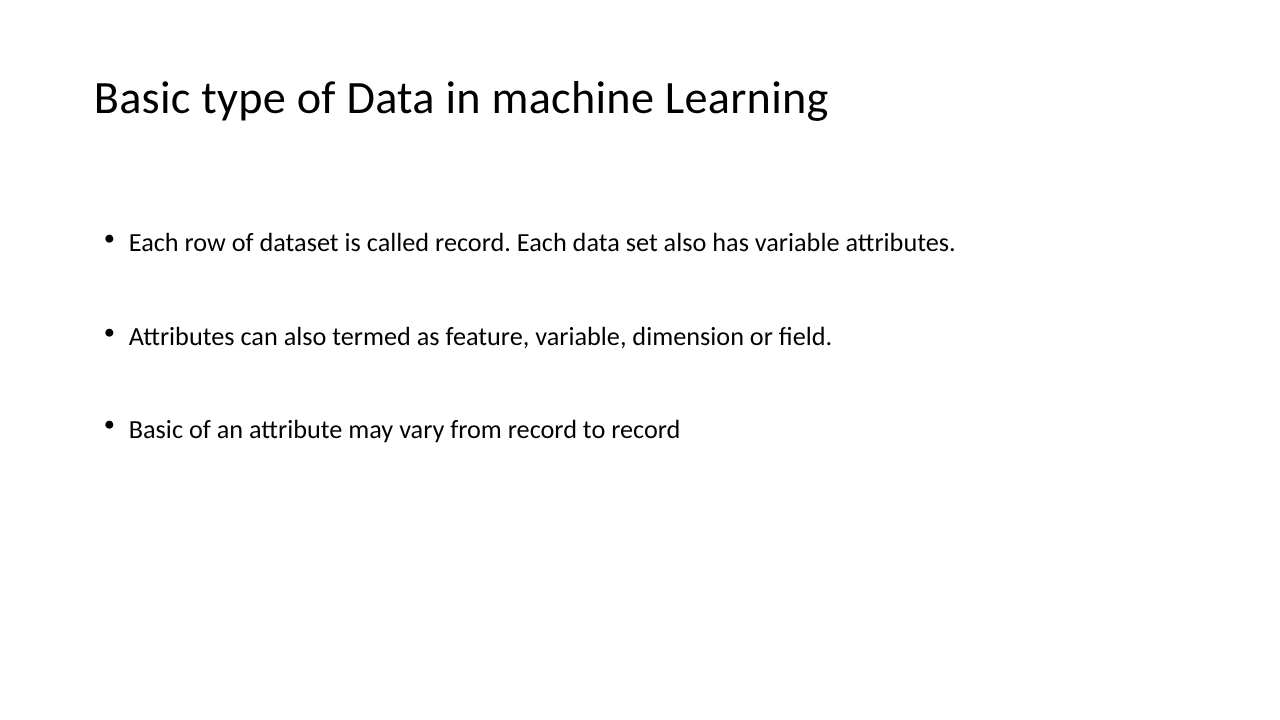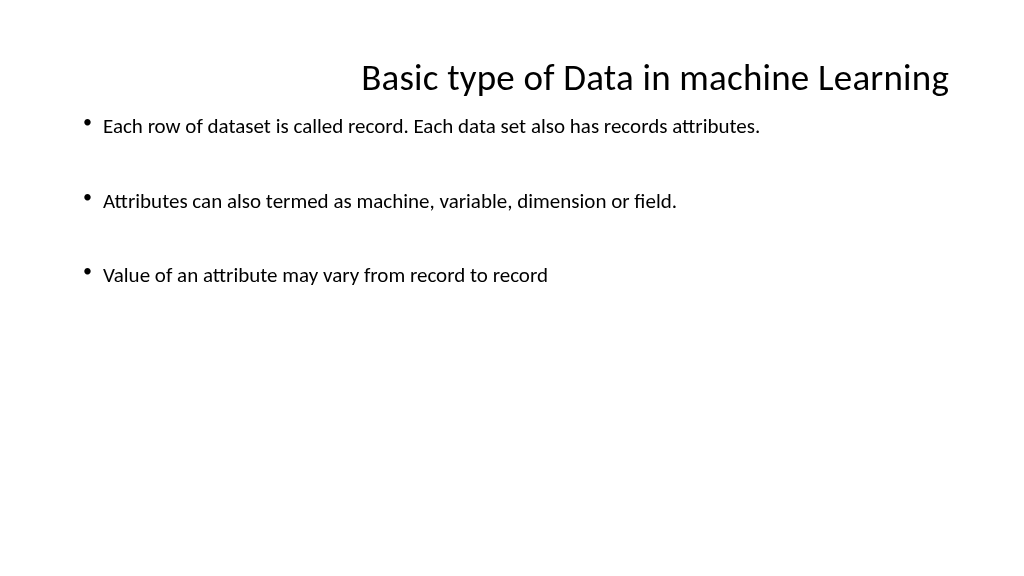--- a/index.html
+++ b/index.html
@@ -12,22 +12,22 @@
       height: 576px;
       background: #ffffff;
       font-family: Calibri, "Segoe UI", Arial, sans-serif;
       color: #000000;
       padding: 55px 75px 40px 75px;
       overflow: hidden;
     }
     .slide-title {
       font-size: 37px;
       font-weight: 400;
+      margin-bottom: 68px;
       letter-spacing: 0.2px;
-      text-align: right;
     }
     .bullet-list {
       list-style: none;
       padding-left: 8px;
     }
     .bullet-item {
       position: relative;
       padding-left: 20px;
       font-size: 21px;
       line-height: 2.5;
@@ -40,16 +40,16 @@
       top: 0;
       font-size: 18px;
     }
   </style>
 </head>
 <body>
 
 <h1 class="slide-title">Basic type of Data in machine Learning</h1>
 
 <ul class="bullet-list">
-  <li class="bullet-item">Each row of dataset is called record. Each data set also has records attributes.</li>
-  <li class="bullet-item">Attributes can also termed as machine, variable, dimension or field.</li>
-  <li class="bullet-item">Value of an attribute may vary from record to record</li>
+  <li class="bullet-item">Each row of dataset is called record. Each data set also has variable attributes.</li>
+  <li class="bullet-item">Attributes can also termed as feature, variable, dimension or field.</li>
+  <li class="bullet-item">Basic of an attribute may vary from record to record</li>
 </ul>
 
 </body></html>

